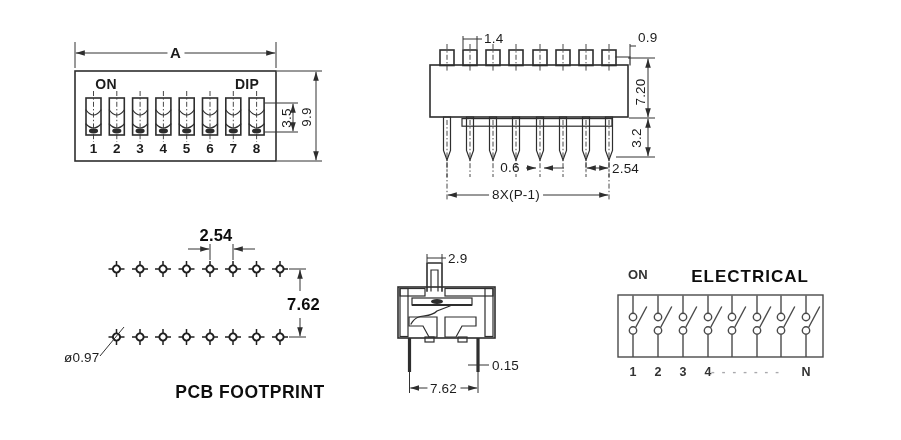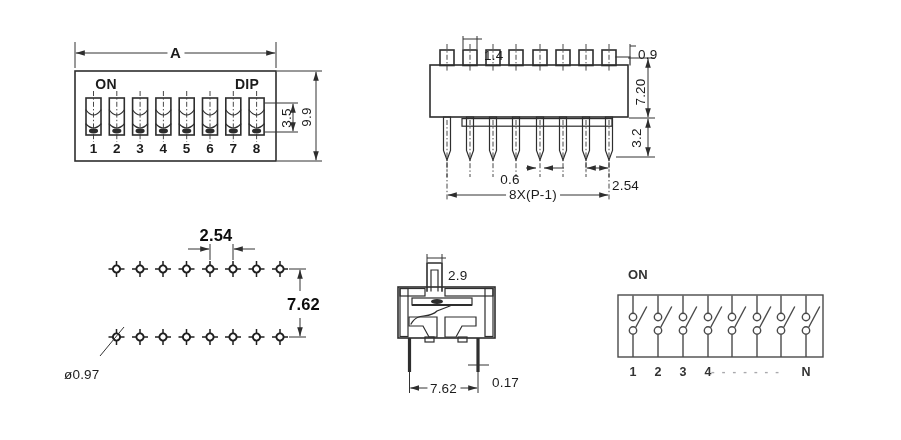--- a/index.html
+++ b/index.html
@@ -2,21 +2,21 @@
 <html><head>
 <meta charset="utf-8">
 <title>DIP Switch Technical Drawing</title>
 <style>
   html,body{margin:0;padding:0;background:#fff;}
   #stage{position:relative;width:901px;height:440px;background:#ffffff;overflow:hidden;
          font-family:"Liberation Sans",sans-serif;}
   #stage svg{position:absolute;left:0;top:0;}
   .lbl{position:absolute;white-space:nowrap;color:#1c1c1c;font-size:13.5px;line-height:1;
        transform:translate(-50%,-50%);letter-spacing:.2px;}
-  .la{transform:translate(0,-50%);margin-top:17px;}
+  .la{transform:translate(0,-50%);}
   .rot{transform:translate(-50%,-50%) rotate(-90deg);}
   .bgw{background:#ffffff;padding:0 3px;}
   .sb{font-weight:600;}
   .b{font-weight:700;color:#0d0d0d;}
   .gray{color:#333333;}
   .dots{color:#a9a9ad;font-size:11px;letter-spacing:2px;font-weight:700;}
   
   .ln{stroke:#2e2e2e;stroke-width:1.6;fill:none;stroke-linecap:square;}
   .ln2{stroke:#2e2e2e;stroke-width:1.2;fill:none;stroke-linecap:square;}
   .dim{stroke:#333333;stroke-width:1;fill:none;}
@@ -224,33 +224,35 @@
 <span class="lbl sb" style="left:210px;top:149px">6</span>
 <span class="lbl sb" style="left:233.3px;top:149px">7</span>
 <span class="lbl sb" style="left:256.6px;top:149px">8</span>
 <span class="lbl rot" style="left:287px;top:117.5px">3.5</span>
 <span class="lbl rot" style="left:306.5px;top:116.5px">9.9</span>
 
 <span class="lbl la" style="left:484px;top:39px">1.4</span>
 <span class="lbl la" style="left:638px;top:38px">0.9</span>
 <span class="lbl rot" style="left:640.5px;top:92px">7.20</span>
 <span class="lbl rot" style="left:636.5px;top:137.5px">3.2</span>
-<span class="lbl" style="left:510px;top:180px">0.6</span>
+<span class="lbl" style="left:510px;top:168px">0.6</span>
 <span class="lbl la" style="left:612px;top:168.5px">2.54</span>
-<span class="lbl bgw" style="left:533px;top:195px">8X(P-1)</span>
+<span class="lbl bgw" style="left:516px;top:195px">8X(P-1)</span>
 
 <span class="lbl b" style="left:216px;top:235px;font-size:16.5px">2.54</span>
 <span class="lbl b bgw" style="left:303.5px;top:304px;font-size:16.5px">7.62</span>
 <span class="lbl la" style="left:64px;top:358px">ø0.97</span>
+<span class="lbl b" style="left:250px;top:392.5px;font-size:17.5px;letter-spacing:.5px">PCB FOOTPRINT</span>
 
 <span class="lbl la" style="left:448px;top:259px">2.9</span>
-<span class="lbl la" style="left:492px;top:365.5px">0.17</span>
+<span class="lbl la" style="left:492px;top:365.5px">0.15</span>
 <span class="lbl bgw" style="left:443.5px;top:388.5px">7.62</span>
 
 <span class="lbl b gray" style="left:638px;top:274px;font-size:13px">ON</span>
+<span class="lbl b" style="left:750px;top:276px;font-size:17px;letter-spacing:1px">ELECTRICAL</span>
 <span class="lbl b gray" style="left:633px;top:372px;font-size:12.5px">1</span>
 <span class="lbl b gray" style="left:658px;top:372px;font-size:12.5px">2</span>
 <span class="lbl b gray" style="left:683px;top:372px;font-size:12.5px">3</span>
 <span class="lbl b gray" style="left:708px;top:372px;font-size:12.5px">4</span>
 <span class="lbl dots" style="left:746px;top:371px">- - - - - - -</span>
 <span class="lbl b gray" style="left:806px;top:372px;font-size:12.5px">N</span>
 
 </div>
 
 </body></html>

